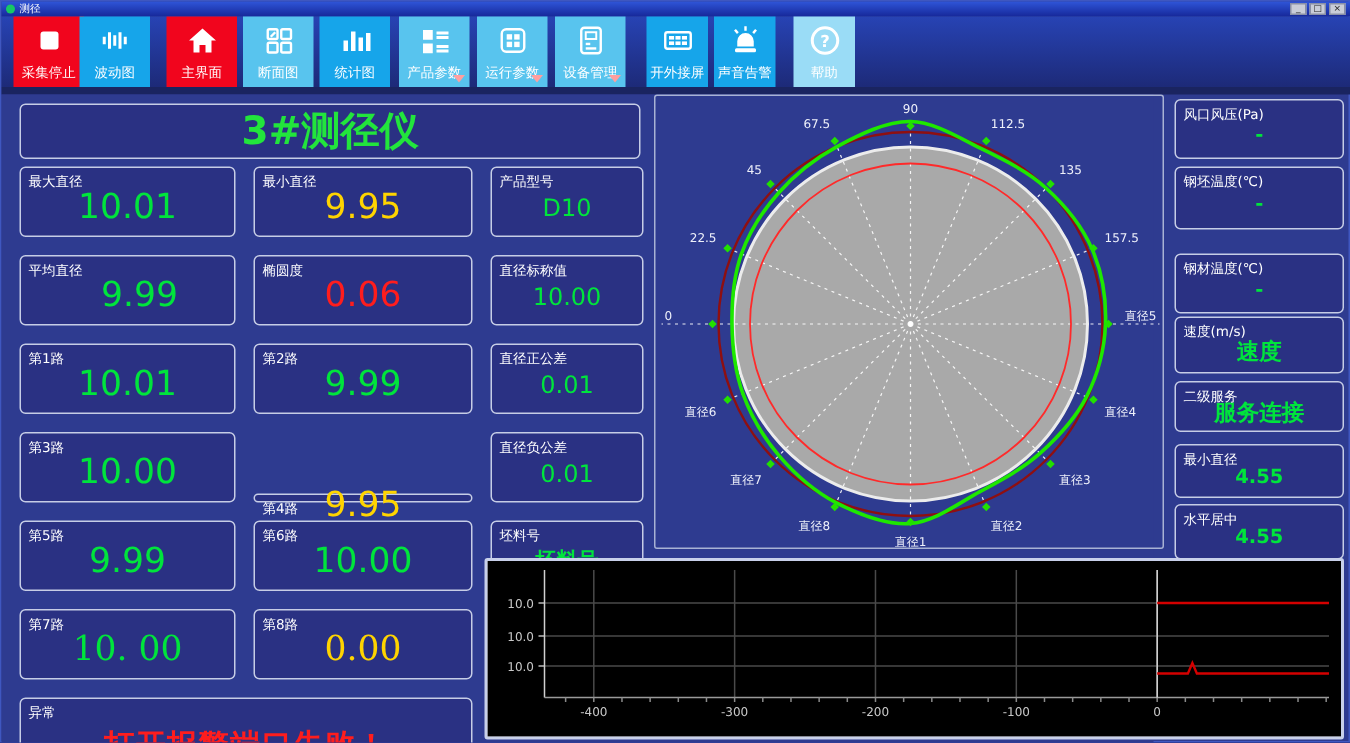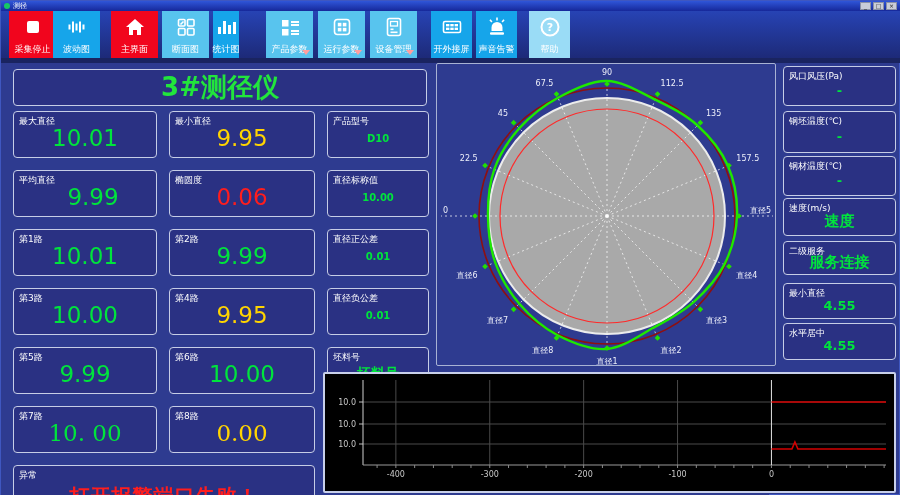--- a/index.html
+++ b/index.html
@@ -39,36 +39,36 @@
 
   #panel-title { position:absolute; left:12px; top:6px; width:414px; height:37px;
     display:flex; align-items:center; justify-content:center;
     color:#22e53c; font-size:26px; font-weight:bold; }
 
   #metric-grid { position:absolute; left:12px; top:48px; display:grid;
     grid-template-columns:144px 146px 102px; grid-template-rows:repeat(6,47px) 56px;
     column-gap:11px; row-gap:5px;gap:12px; }
   .cell .val { display:flex; width:100%; height:100%; align-items:center; justify-content:center;
     padding-top:7px; font-size:23px; }
-  .cell.sm .val { font-size:10px; font-weight:bold; }
+  .cell.sm .val { font-size:16px; font-weight:normal; }
   .cell.sm2 .val { font-size:14px; font-weight:bold; }
   .cell.serif .val { font-family:"DejaVu Serif","Liberation Serif",serif; }
   .cell.alarm .val { font-size:20px; font-weight:bold; letter-spacing:1px; }
   .v-green { color:#00e43c; }
   .v-yellow { color:#ffd400; }
   .v-red { color:#ff1d1d; }
 
   
   #right-col { position:absolute; left:782px; top:3px; width:113px; }
   .rp-box { width:113px; }
   .rp-box .val { display:flex; width:100%; height:100%; align-items:center; justify-content:center;
     padding-top:8px; font-size:13px; font-weight:bold; color:#00e43c; }
   .rp-0 { height:40px; margin-top:0; }
   .rp-1 { height:42px; margin-top:5px; }
-  .rp-2 { height:40px; margin-top:3px; }
+  .rp-2 { height:40px; margin-top:16px; }
   .rp-3 { height:38px; margin-top:2px; }
   .rp-4 { height:34px; margin-top:5px; }
   .rp-5 { height:36px; margin-top:8px; }
   .rp-6 { height:37px; margin-top:4px; }
   .rp-3 .val, .rp-4 .val { font-size:15px; }
 
   
   #polar-panel { position:absolute; left:435px; top:0; width:340px; height:303px;
     border:1px solid #a8b2d4; border-radius:2px; }
 
@@ -121,21 +121,21 @@
             <g fill="none" stroke="#fff" stroke-width="1.6">
               <rect x="3.5" y="3.5" width="6.5" height="6.5" rx="1"></rect>
               <rect x="12.5" y="3.5" width="6.5" height="6.5" rx="1"></rect>
               <rect x="3.5" y="12.5" width="6.5" height="6.5" rx="1"></rect>
               <rect x="12.5" y="12.5" width="6.5" height="6.5" rx="1"></rect>
               <path d="M5.5 8.5 L8.5 5.5"></path>
             </g>
           </svg></span>
         <div class="tb-label">断面图</div>
       </div>
-      <div class="tb-btn tb-blue" style="left: 212px; width: 26px;">
+      <div class="tb-btn tb-blue" style="left: 212px; width: 47px;">
         <span class="tb-icon"><svg width="23" height="22" viewBox="0 0 22 22" xmlns="http://www.w3.org/2000/svg">
             <g fill="#fff">
               <rect x="3" y="11" width="3" height="7"></rect>
               <rect x="8" y="5" width="3" height="13"></rect>
               <rect x="13" y="9" width="3" height="9"></rect>
               <rect x="18" y="6" width="3" height="12"></rect>
             </g>
           </svg></span>
         <div class="tb-label">统计图</div>
       </div>
@@ -254,21 +254,21 @@
           <div class="val v-green">9.99</div>
         </div>
         <div class="box cell sm" style="grid-area: 3 / 3;">
           <span class="lbl">直径正公差</span>
           <div class="val v-green">0.01</div>
         </div>
         <div class="box cell lg" style="grid-area: 4 / 1;">
           <span class="lbl">第3路</span>
           <div class="val v-green">10.00</div>
         </div>
-        <div class="box cell lg" style="grid-area: 4 / 2;">
+        <div class="box cell lg" style="grid-area: 4 / 2; margin-top: 41px;">
           <span class="lbl">第4路</span>
           <div class="val v-yellow">9.95</div>
         </div>
         <div class="box cell sm" style="grid-area: 4 / 3;">
           <span class="lbl">直径负公差</span>
           <div class="val v-green">0.01</div>
         </div>
         <div class="box cell lg" style="grid-area: 5 / 1;">
           <span class="lbl">第5路</span>
           <div class="val v-green">9.99</div>

